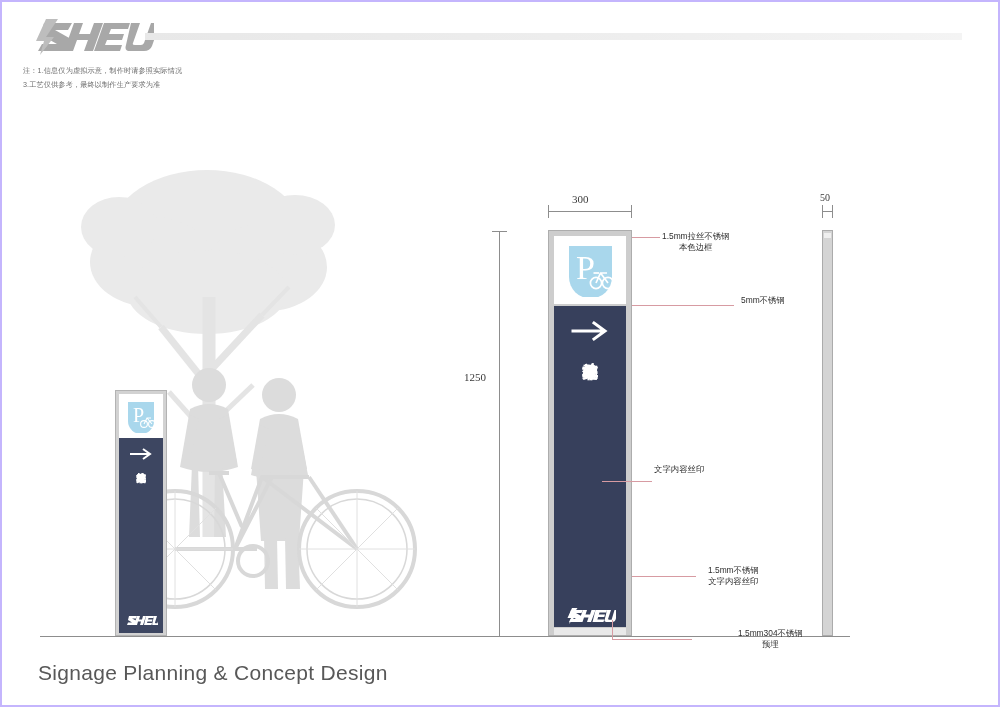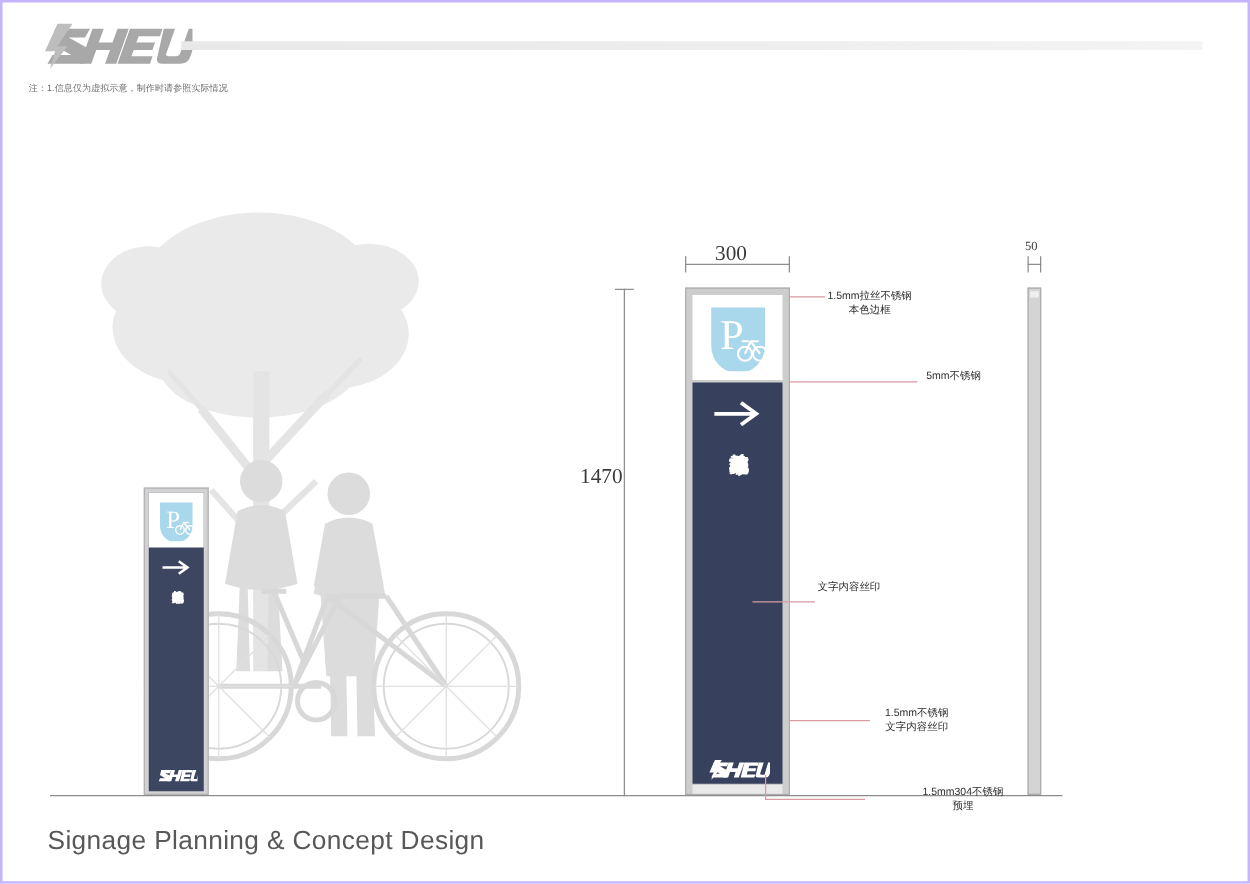--- a/index.html
+++ b/index.html
@@ -129,21 +129,21 @@
     background: #d4d4d4; border: 1px solid #ababab;
   }
   .side-top {
     position: absolute; left: 1px; right: 1px; top: 2px;
     height: 5px; background: #efefef;
   }
 
   
   .dim-line { position: absolute; background: #8d8d8d; }
   .dim-label {
-    position: absolute; font-size: 17px; color: #3a3a3a;
+    position: absolute; font-size: 11px; color: #3a3a3a;
     font-family: "Liberation Serif", serif;
     white-space: nowrap;
   }
 
   
   .d300-line { left: 546px; top: 209px; width: 84px; height: 1px; }
   .d300-t1 { left: 546px; top: 203px; width: 1px; height: 13px; }
   .d300-t2 { left: 629px; top: 203px; width: 1px; height: 13px; }
   .d300-lbl { left: 570px; top: 191px; }
 
@@ -191,20 +191,21 @@
         <path d="M80 6 L106 6 L104 12 L87 12 L85 17 L100 17 L98 23 L83 23 L81 28 L98 28 L96 34 L70 34 Z"></path>
         <path d="M107 6 L116 6 L109 26 Q108 28 111 28 L117 28 Q119 28 120 26 L127 6 L136 6 L128 29 Q126 34 120 34 L106 34 Q100 34 102 28 Z"></path>
       </g>
       <path d="M22 2 L34 2 L22 20 L30 20 L16 38 L20 24 L12 24 Z" fill="#bdbdbd"></path>
     </svg>
   </div>
   <div class="hdr-bar"></div>
 
   <div class="notes">
     <div>注：1.信息仅为虚拟示意，制作时请参照实际情况</div>
+    <div>3.工艺仅供参考，最终以制作生产要求为准</div>
   </div>
 
   <div class="scene">
     <svg viewBox="0 0 420 500" width="420" height="500">
 
       <g fill="#eaeaea">
         <ellipse cx="150" cy="95" rx="95" ry="62"></ellipse>
         <ellipse cx="95" cy="125" rx="62" ry="45"></ellipse>
         <ellipse cx="210" cy="130" rx="60" ry="44"></ellipse>
         <ellipse cx="150" cy="155" rx="80" ry="42"></ellipse>
@@ -327,21 +328,21 @@
   <div class="dim-line d300-t2"></div>
   <div class="dim-label d300-lbl">300</div>
 
   <div class="dim-line d50-line"></div>
   <div class="dim-line d50-t1"></div>
   <div class="dim-line d50-t2"></div>
   <div class="dim-label d50-lbl" style="font-size:10px;">50</div>
 
   <div class="dim-line d1650-line"></div>
   <div class="dim-line d1650-t1"></div>
-  <div class="dim-label d1650-lbl">1470</div>
+  <div class="dim-label d1650-lbl">1250</div>
 
   <div class="leader" style="left:630px; top:235px; width:28px;"></div>
   <div class="callout" style="left:660px; top:229px;">
     <span>1.5mm拉丝不锈钢</span>
     <span class="l2">本色边框</span>
   </div>
 
   <div class="leader" style="left:630px; top:303px; width:102px;"></div>
   <div class="callout" style="left:739px; top:293px;">5mm不锈钢</div>
 

